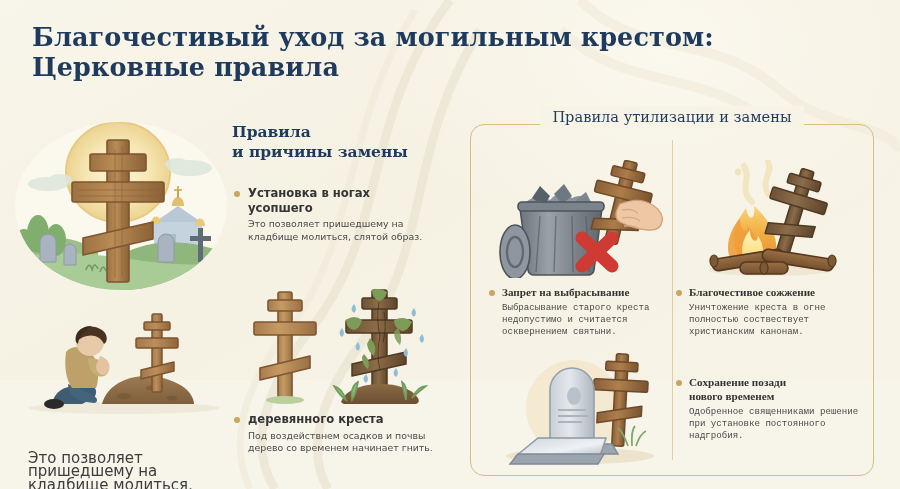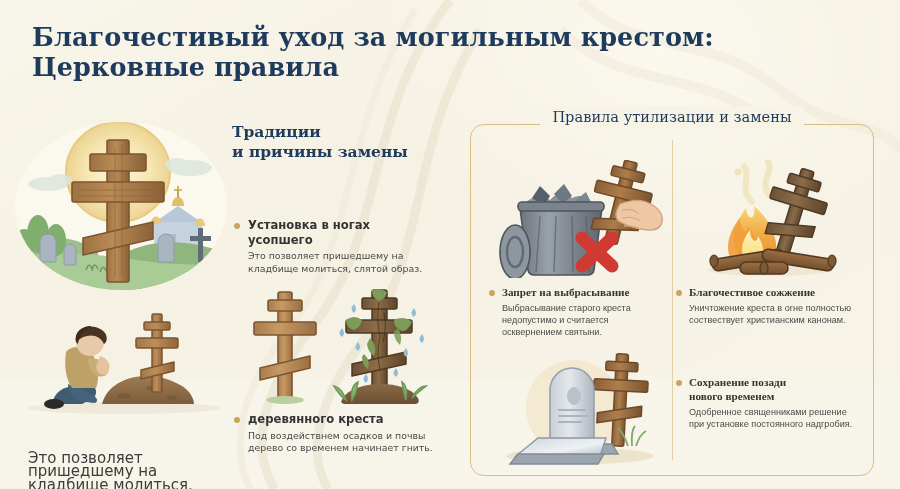--- a/index.html
+++ b/index.html
@@ -107,21 +107,21 @@
     width: 1.1px; height: 320px;
     background: #e3cea3;
   }
   .r-item { position: absolute; padding-left: 13px; }
   .r-title {
     font-size: 11.2px; font-weight: bold; line-height: 14px;
     color: #343434; font-family: Liberation Serif, serif;
   }
   .r-body {
     margin-top: 3px; font-size: 9.1px; line-height: 12.2px;
-    color: #4a4a4a; font-family: Liberation Sans, sans-serif;
+    color: #4a4a4a; font-family: Liberation Mono, monospace;
   }
 </style>
 </head>
 <body>
 
 <div id="page">
 
   <svg class="swirl" style="left:60px; top:0; width:420px; height:489px;" viewBox="0 0 420 489">
     <g fill="none" stroke="#e8e0cb" stroke-width="9">
       <path d="M390 0 C 300 120, 330 230, 250 330 C 200 395, 190 450, 215 489"></path>
@@ -269,25 +269,25 @@
       <circle cx="66" cy="42" r="14" fill="#e9caa8"></circle>
 
       <path d="M52 42 C 50 28, 66 22, 78 30 C 84 34, 84 42, 80 44 C 76 34, 62 32, 52 42 Z" fill="#4a3322"></path>
       <path d="M52 42 C 50 32, 58 26, 68 26 C 60 30, 55 36, 54 44 Z" fill="#3e2a1b"></path>
     </g>
   </svg>
 
   <div class="caption-box">Это позволяет пришедшему на кладбище молиться, глядя на святой образ.</div>
 
   <div class="mid-col">
-    <div class="mid-head">Традиции</div>
+    <div class="mid-head">Правила</div>
     <div class="mid-head">и причины замены</div>
   </div>
 
-  <div class="bullet-item" style="position:absolute; left:234px; top:186px; width:200px;margin-top:32px;">
+  <div class="bullet-item" style="position:absolute; left:234px; top:186px; width:200px;">
     <span class="bullet-dot"></span>
     <div class="bullet-title">Установка в ногах</div>
     <div class="bullet-title">усопшего</div>
     <div class="bullet-body">Это позволяет пришедшему на кладбище молиться, слятой образ.</div>
   </div>
 
   <svg style="position:absolute; left:246px; top:282px; width:200px; height:128px;" viewBox="0 0 200 128">
     <defs>
       <linearGradient id="woodNew" x1="0" y1="0" x2="1" y2="0">
         <stop offset="0%" stop-color="#a87c4c"></stop>

